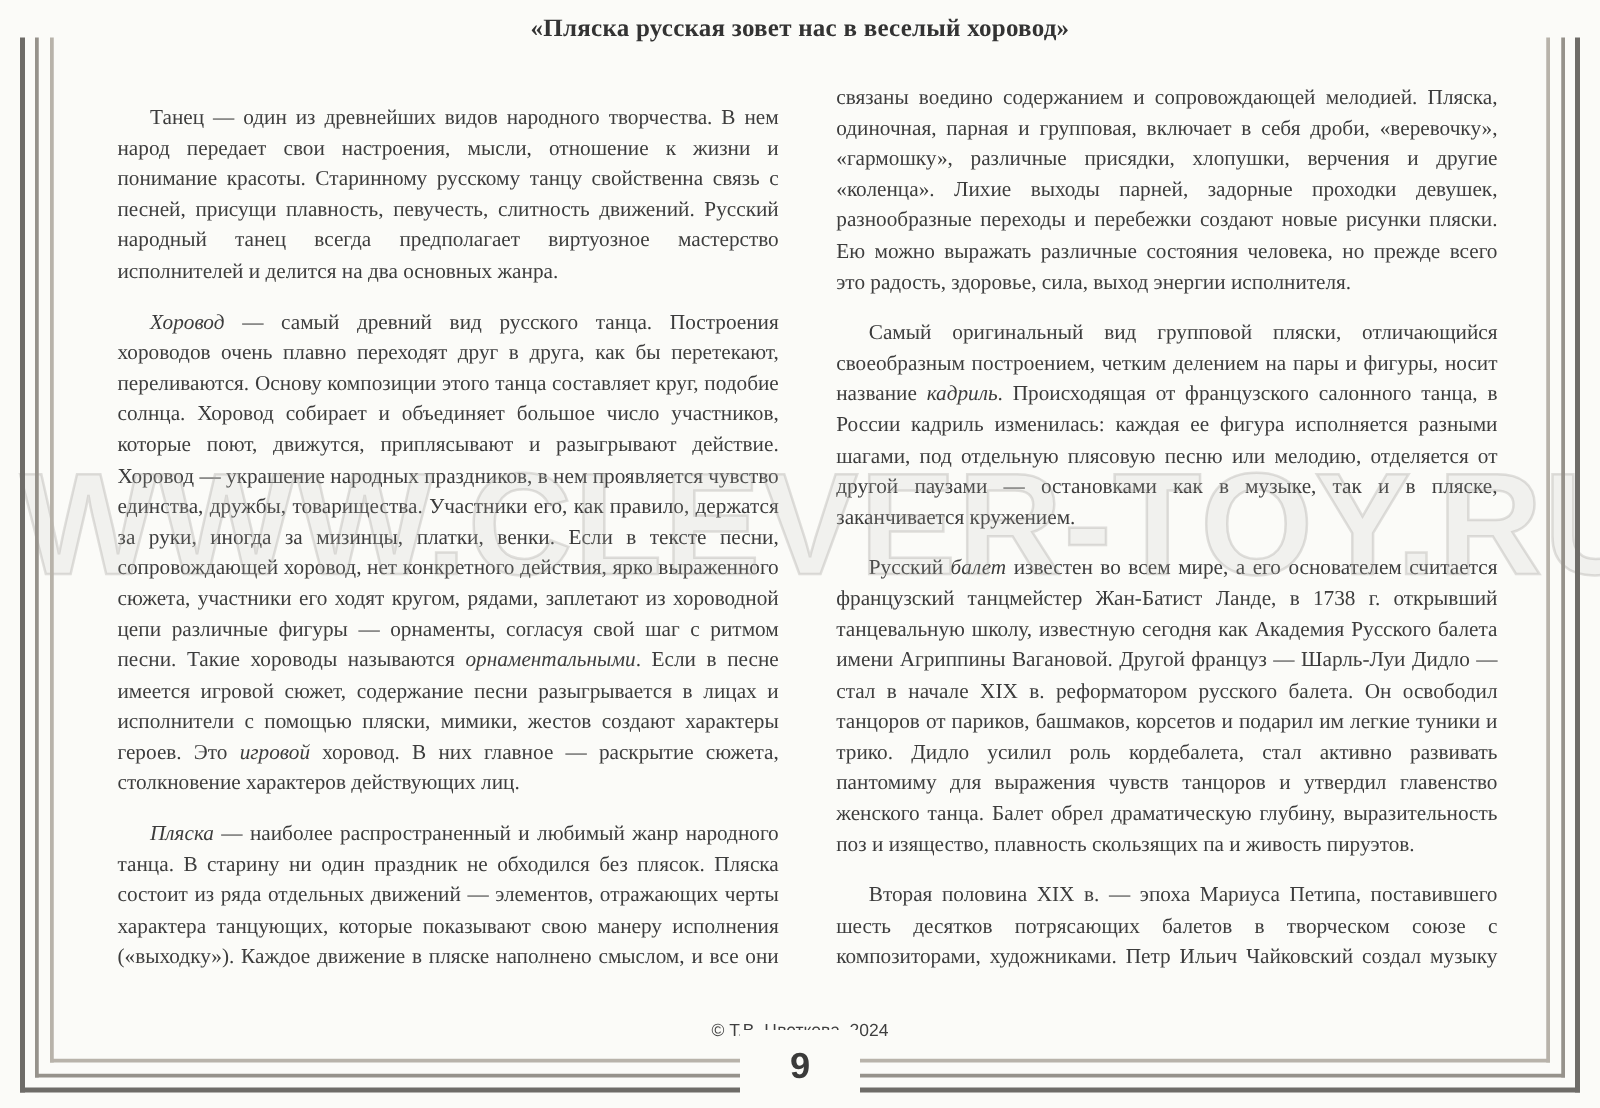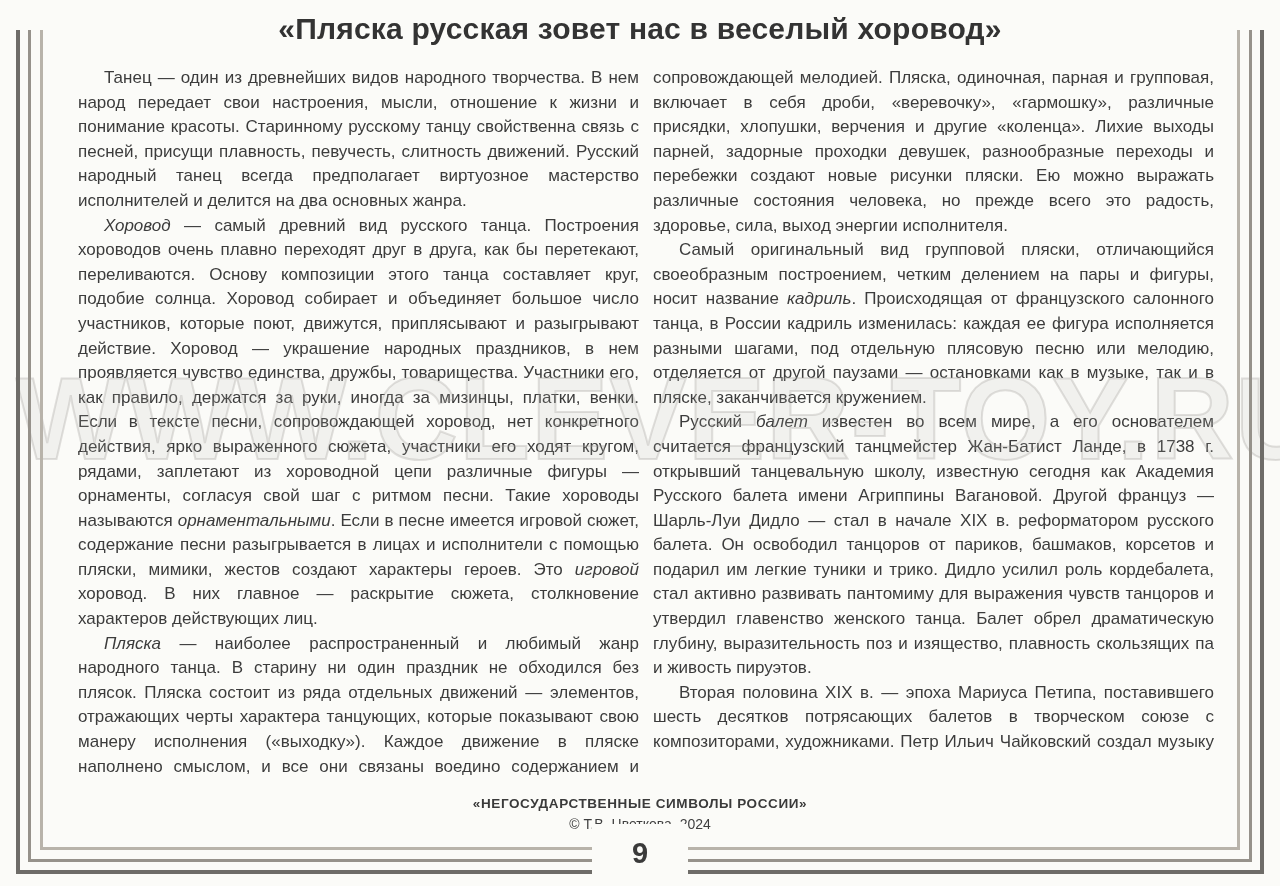--- a/index.html
+++ b/index.html
@@ -40,47 +40,49 @@
     border-color: #b8b3aa;
   }
 
   
   .page-title {
     position: absolute;
     top: 12px;
     left: 0;
     width: 100%;
     text-align: center;
-    font-size: 30px;
+    font-size: 20px;
     font-weight: bold;
     letter-spacing: 0.2px;
     color: #333333;
     z-index: 2;
+    font-family: Liberation Serif, serif;
   }
 
   
   .article {
     position: absolute;
     left: 78px;
     top: 66px;
     width: 1136px;
     height: 730px;
     column-count: 2;
     column-gap: 14px;
     column-fill: auto;
     overflow: hidden;
     text-align: justify;
     font-size: 17px;
     line-height: 24.6px;
     z-index: 1;
     hyphens: auto;
   }
   .article p {
-    margin: 0;
+    margin: 16px;
     text-indent: 26px;
+    font-family: Liberation Serif, serif;
   }
   .article .italic { font-style: italic; }
 
   
   .watermark {
     position: absolute;
     top: 352px;
     left: 16px;
     width: 100%;
     text-align: center;
@@ -149,19 +151,18 @@
     <p><span class="italic">Хоровод</span><span> — самый древний вид русского танца. Построения хороводов очень плавно переходят друг в друга, как бы перетекают, переливаются. Основу композиции этого танца составляет круг, подобие солнца. Хоровод собирает и объединяет большое число участников, которые поют, движутся, приплясывают и разыгрывают действие. Хоровод — украшение народных праздников, в нем проявляется чувство единства, дружбы, товарищества. Участники его, как правило, держатся за руки, иногда за мизинцы, платки, венки. Если в тексте песни, сопровождающей хоровод, нет конкретного действия, ярко выраженного сюжета, участники его ходят кругом, рядами, заплетают из хороводной цепи различные фигуры — орнаменты, согласуя свой шаг с ритмом песни. Такие хороводы называются </span><span class="italic">орнаментальными</span><span>. Если в песне имеется игровой сюжет, содержание песни разыгрывается в лицах и исполнители с помощью пляски, мимики, жестов создают характеры героев. Это </span><span class="italic">игровой</span><span> хоровод. В них главное — раскрытие сюжета, столкновение характеров действующих лиц.</span></p>
     <p><span class="italic">Пляска</span><span> — наиболее распространенный и любимый жанр народного танца. В старину ни один праздник не обходился без плясок. Пляска состоит из ряда отдельных движений — элементов, отражающих черты характера танцующих, которые показывают свою манеру исполнения («выходку»). Каждое движение в пляске наполнено смыслом, и все они связаны воедино содержанием и сопровождающей мелодией. Пляска, одиночная, парная и групповая, включает в себя дроби, «веревочку», «гармошку», различные присядки, хлопушки, верчения и другие «коленца». Лихие выходы парней, задорные проходки девушек, разнообразные переходы и перебежки создают новые рисунки пляски. Ею можно выражать различные состояния человека, но прежде всего это радость, здоровье, сила, выход энергии исполнителя.</span></p>
     <p><span>Самый оригинальный вид групповой пляски, отличающийся своеобразным построением, четким делением на пары и фигуры, носит название </span><span class="italic">кадриль</span><span>. Происходящая от французского салонного танца, в России кадриль изменилась: каждая ее фигура исполняется разными шагами, под отдельную плясовую песню или мелодию, отделяется от другой паузами — остановками как в музыке, так и в пляске, заканчивается кружением.</span></p>
     <p><span>Русский </span><span class="italic">балет</span><span> известен во всем мире, а его основателем считается французский танцмейстер Жан-Батист Ланде, в 1738 г. открывший танцевальную школу, известную сегодня как Академия Русского балета имени Агриппины Вагановой. Другой француз — Шарль-Луи Дидло — стал в начале XIX в. реформатором русского балета. Он освободил танцоров от париков, башмаков, корсетов и подарил им легкие туники и трико. Дидло усилил роль кордебалета, стал активно развивать пантомиму для выражения чувств танцоров и утвердил главенство женского танца. Балет обрел драматическую глубину, выразительность поз и изящество, плавность скользящих па и живость пируэтов.</span></p>
     <p><span>Вторая половина XIX в. — эпоха Мариуса Петипа, поставившего шесть десятков потрясающих балетов в творческом союзе с композиторами, художниками. Петр Ильич Чайковский создал музыку балетов «Лебединое озеро» (1877), «Спящая красавица» (1890), «Щелкунчик» (1892) — русскую сказочную классику.</span></p>
   </div>
 
 <div class="watermark">WWW.CLEVER-TOY.RU</div>
 
 <div class="footer">
-  <div class="footer-series">«НЕГОСУДАРСТВЕННЫЕ СИМВОЛЫ РОССИИ»</div>
   <div class="footer-copyright">© Т.В. Цветкова, 2024</div>
 </div>
 
 <div class="page-number-plate">
   <span class="page-number">9</span>
 </div>
 
 </body></html>

